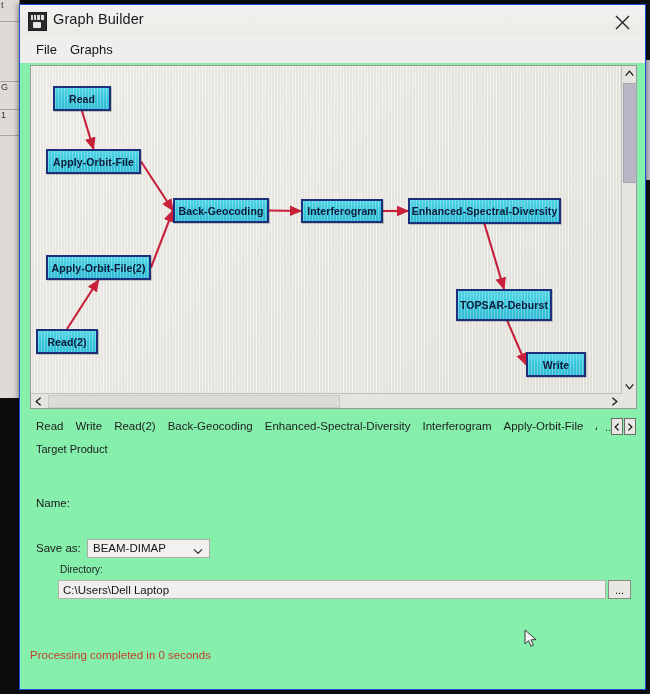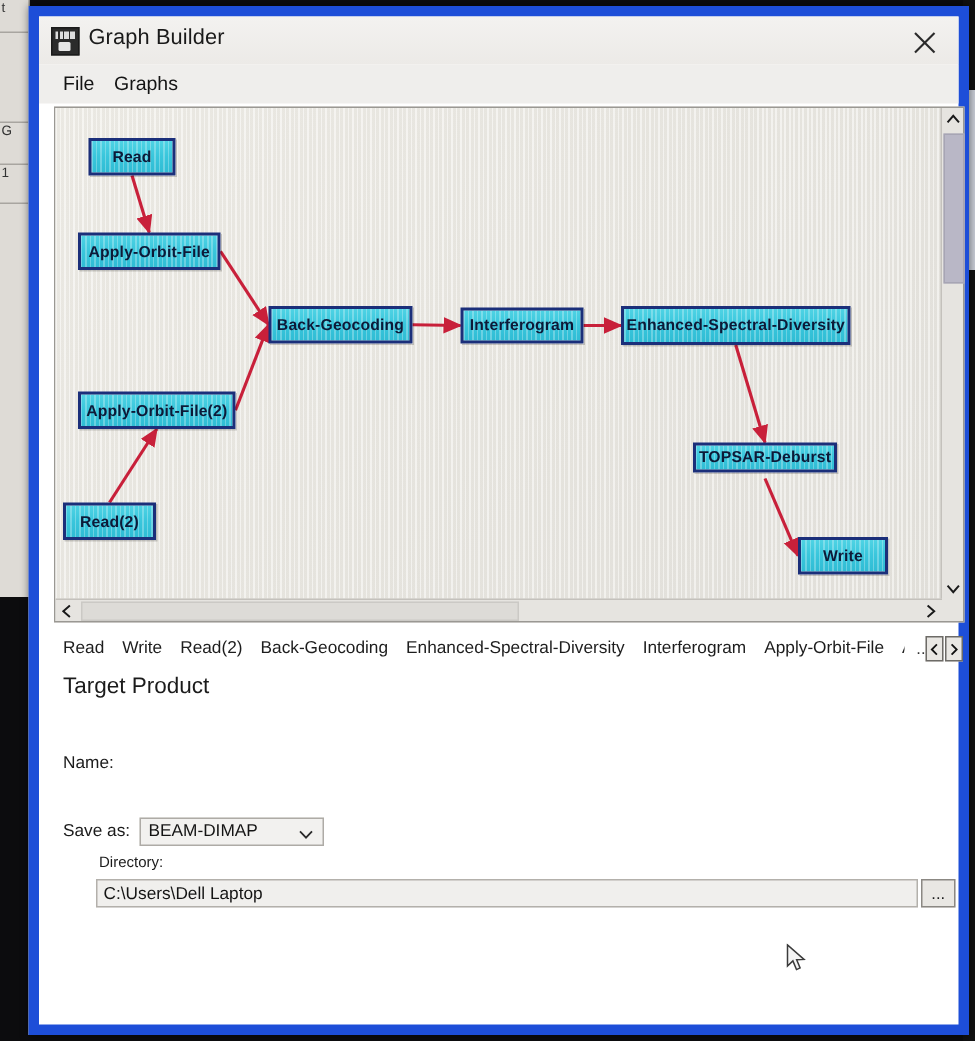--- a/index.html
+++ b/index.html
@@ -14,22 +14,22 @@
   #bg-left-panel{left:0;top:0;width:19px;height:398px;background:#dedbd6;
                  border-right:1px solid #8e8b86;}
   .bg-left-row{position:absolute;left:0;width:19px;border-bottom:1px solid #a8a5a0;
                font-size:9px;color:#333;padding-left:1px;box-sizing:border-box;}
   #bg-right-strip{position:absolute;right:0;top:0;width:8px;height:694px;background:#111;}
   #bg-right-win{position:absolute;right:0;top:60px;width:7px;height:120px;background:#c9cdd6;}
 
   
   #window{
     position:absolute;left:19px;top:4px;width:627px;height:686px;
-    background:#ffffff;
-    border:7px solid #1d4ed8;
+    background:#86efac;
+    border:1px solid #1d4ed8;
     box-sizing:border-box;
     box-shadow:0 0 6px rgba(0,0,0,.6);
   }
   
   #titlebar{position:relative;height:32px;background:linear-gradient(#f3f2f0,#eceae7);}
   #title-icon{position:absolute;left:8px;top:7px;width:17px;height:17px;
      background:#2b2b2b;border:1px solid #1b1b1b;}
   #title-icon .tigrid{position:absolute;left:2px;top:2px;width:13px;height:5px;
      background:linear-gradient(90deg,#ddd 0 2px,#2b2b2b 2px 3px,#ddd 3px 5px,#2b2b2b 5px 6px,#ddd 6px 9px,#2b2b2b 9px 10px,#ddd 10px 13px);}
   #title-icon .tidot{position:absolute;left:4px;top:9px;width:8px;height:6px;background:#e7e7e7;border-radius:1px;}
@@ -99,21 +99,21 @@
   .tab{display:inline-block;font-size:11.5px;color:#1d1d1d;padding:5px 6px 4px 6px;cursor:pointer;}
   #tab-ellipsis{position:absolute;right:26px;top:6px;font-size:11px;color:#333;cursor:pointer;}
   .tabnav{position:absolute;top:3px;width:12px;height:17px;border:1px solid #6d6b67;
       background:#e9e7e3;display:flex;align-items:center;justify-content:center;
       font-size:9px;color:#1a1a1a;cursor:pointer;box-sizing:border-box;}
   #tabnav-left{right:14px;}
   #tabnav-right{right:1px;}
 
   
   #props{position:absolute;left:10px;top:434px;width:607px;height:200px;}
-  #target-product-label{position:absolute;left:6px;top:4px;font-size:15px;color:#1b1b1b;}
+  #target-product-label{position:absolute;left:6px;top:4px;font-size:11px;color:#1b1b1b;}
   #name-label{position:absolute;left:6px;top:58px;font-size:11.5px;color:#1b1b1b;}
   #name-input{position:absolute;left:5px;top:78px;width:596px;height:19px;
       background:#f4f3f1;border:1px solid #b3b0ab;font-size:11.5px;color:#141414;
       padding:0 4px;box-sizing:border-box;line-height:18px;
       font-family:"Liberation Sans",sans-serif;}
   #saveas-label{position:absolute;left:6px;top:103px;font-size:11.5px;color:#1b1b1b;}
   #saveas-select{position:absolute;left:57px;top:100px;width:123px;height:19px;
       background:#f2f1ef;border:1px solid #aeaba6;font-size:11.5px;color:#141414;
       box-sizing:border-box;cursor:pointer;}
   #saveas-value{position:absolute;left:5px;top:2px;font-size:11.5px;color:#141414;}
@@ -195,21 +195,21 @@
           </g>
       </svg>
       <div id="node-layer">
           <div class="node" style="left: 22px; top: 20px; width: 58px; height: 25px;">Read</div>
           <div class="node" style="left: 15px; top: 83px; width: 95px; height: 25px;">Apply-Orbit-File</div>
           <div class="node" style="left: 142px; top: 132px; width: 96px; height: 25px;">Back-Geocoding</div>
           <div class="node" style="left: 270px; top: 133px; width: 82px; height: 24px;">Interferogram</div>
           <div class="node" style="left: 377px; top: 132px; width: 153px; height: 26px;">Enhanced-Spectral-Diversity</div>
           <div class="node" style="left: 15px; top: 189px; width: 105px; height: 25px;">Apply-Orbit-File(2)</div>
           <div class="node" style="left: 5px; top: 263px; width: 62px; height: 25px;">Read(2)</div>
-          <div class="node" style="left: 425px; top: 223px; width: 96px; height: 20px;">TOPSAR-Deburst</div>
+          <div class="node" style="left: 425px; top: 223px; width: 96px; height: 32px;">TOPSAR-Deburst</div>
           <div class="node" style="left: 495px; top: 286px; width: 60px; height: 25px;">Write</div>
         </div>
     </div>
 
     <div id="vbar">
       <div class="arrow up">
         <svg width="9" height="7" viewBox="0 0 9 7">
             <path d="M0.7,5.6 L4.5,1.2 L8.3,5.6" stroke="#1a1a1a" stroke-width="1.3" fill="none"></path>
           </svg>
       </div>
@@ -265,20 +265,21 @@
             <path d="M1,1.3 L5,5.4 L9,1.3" stroke="#2b2b2b" stroke-width="1.2" fill="none"></path>
           </svg>
       </span>
     </div>
 
     <div id="dir-label">Directory:</div>
     <div id="dir-input">C:\Users\Dell Laptop</div>
     <div id="dir-browse">...</div>
   </div>
 
+  <div id="statusbar">Processing completed in 0 seconds</div>
 
   <div id="buttonrow">
       <div class="tbtn">
         <span class="ico"><svg width="18" height="18" viewBox="0 0 18 18">
             <rect x="2" y="4" width="12" height="11" fill="#e8f2fa" stroke="#2c5f88" stroke-width="1.1"></rect>
             <rect x="5" y="4" width="7" height="4" fill="#cfe4f3" stroke="#2c5f88" stroke-width=".9"></rect>
             <path d="M3,15 L16,15 L13,9 L2,9 Z" fill="#dceaf6" stroke="#2c5f88" stroke-width="1"></path>
           </svg></span>
         <span>Load</span>
       </div>

